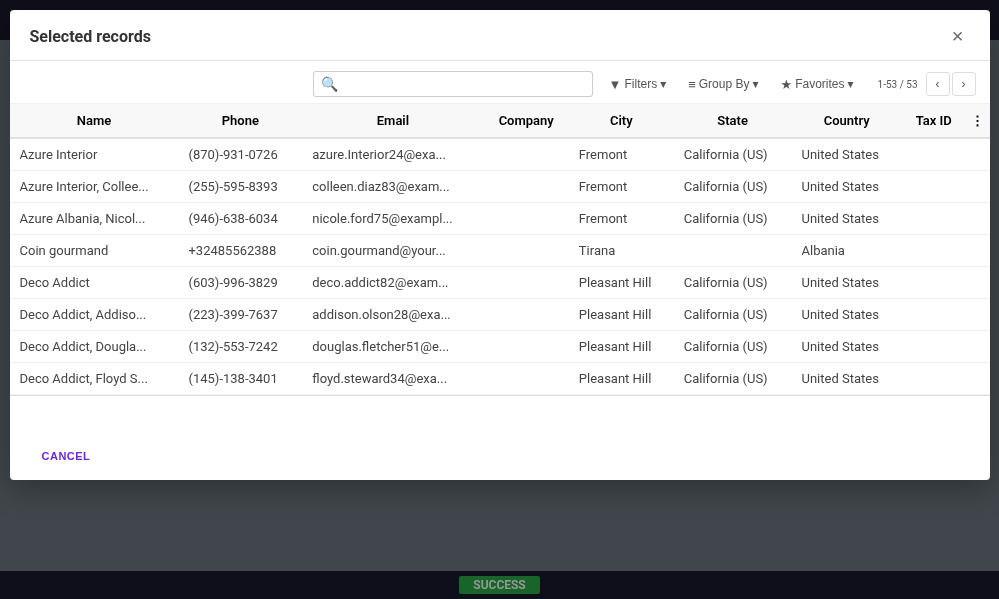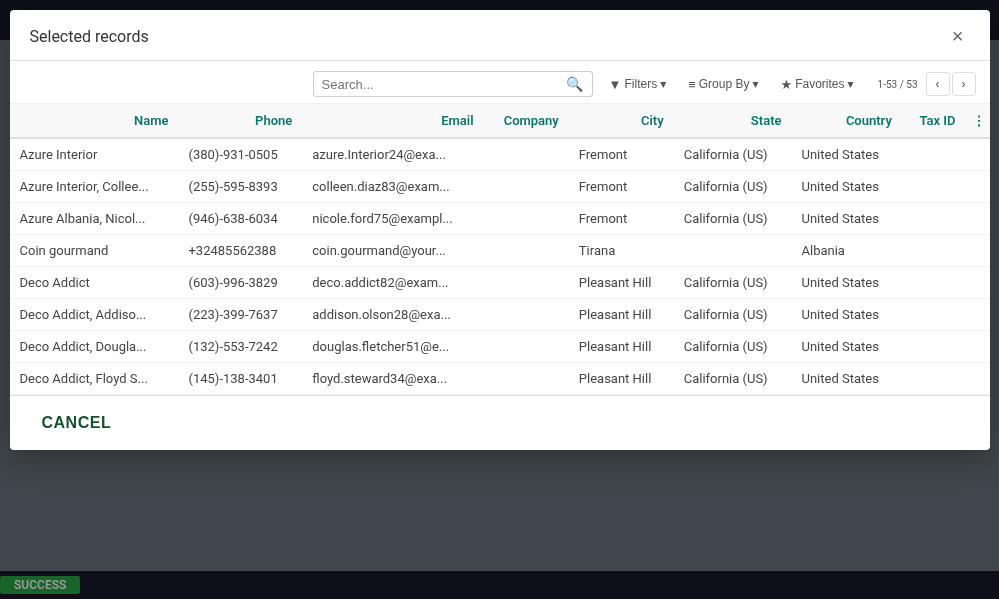--- a/index.html
+++ b/index.html
@@ -31,20 +31,21 @@
     }
 
     
     .status-bar {
       position: absolute;
       bottom: 0; left: 0; right: 0;
       height: 28px;
       background: #1a1a2e;
       display: flex;
       align-items: center;
+      justify-content: center;
       z-index: 0;
     }
     .status-success {
       background: #28a745;
       color: #fff;
       padding: 2px 14px;
       font-size: 12px;
       border-radius: 2px;
       font-weight: 600;
     }
@@ -77,21 +78,21 @@
     .modal-header {
       display: flex;
       align-items: center;
       justify-content: space-between;
       padding: 14px 20px 12px;
       border-bottom: 1px solid #e0e0e0;
       flex-shrink: 0;
     }
     .modal-title {
       font-size: 16px;
-      font-weight: 400;
+      font-weight: 700;
       color: #333;
     }
     .modal-close {
       background: none;
       border: none;
       font-size: 20px;
       color: #666;
       cursor: pointer;
       line-height: 1;
       padding: 2px 6px;
@@ -192,23 +193,23 @@
     table {
       width: 100%;
       border-collapse: collapse;
       font-size: 13px;
     }
 
     thead th {
       background: #f8f8f8;
       border-bottom: 2px solid #e0e0e0;
       padding: 9px 10px;
-      text-align: right;
+      text-align: center;
       font-weight: 600;
-      color: #0f766e;
+      color: #000000;
       position: sticky;
       top: 0;
       white-space: nowrap;
     }
 
     thead th.col-options {
       width: 24px;
       padding: 9px 4px;
     }
 
@@ -234,28 +235,29 @@
     .modal-footer {
       padding: 12px 20px;
       border-top: 1px solid #e0e0e0;
       display: flex;
       align-items: center;
       flex-shrink: 0;
     }
     .cancel-btn {
       background: none;
       border: none;
-      font-size: 16px;
+      font-size: 11px;
       font-weight: 600;
-      color: #14532d;
+      color: #6d28d9;
       cursor: pointer;
       letter-spacing: 0.5px;
       text-transform: uppercase;
       padding: 6px 12px;
       border-radius: 3px;
+      margin-top: 36px;
     }
   </style>
 </head>
 <body>
 
 <div class="app-bg">
   <span class="app-bg-title">Marketing Automation</span>
 </div>
 
 <div class="status-bar">
@@ -265,21 +267,20 @@
 <div class="modal-overlay">
   <div class="modal">
 
     <div class="modal-header">
       <span class="modal-title">Selected records</span>
       <button class="modal-close">×</button>
     </div>
 
     <div class="modal-toolbar">
       <div class="search-box">
-        <input class="search-input" type="text" placeholder="Search..." style="">
         <button class="search-icon-btn">🔍</button>
       </div>
       <div class="filter-group">
         <button class="toolbar-btn">
           <span class="icon">▼</span>
           <span>Filters</span>
           <span>▾</span>
         </button>
         <button class="toolbar-btn">
           <span class="icon">≡</span>
@@ -311,21 +312,21 @@
               <th>City</th>
               <th>State</th>
               <th>Country</th>
               <th>Tax ID</th>
               <th class="col-options">⋮</th>
             </tr>
           </thead>
           <tbody id="table-body">
           <tr>
                 <td>Azure Interior</td>
-                <td>(380)-931-0505</td>
+                <td>(870)-931-0726</td>
                 <td>azure.Interior24@exa...</td>
                 <td></td>
                 <td>Fremont</td>
                 <td>California (US)</td>
                 <td>United States</td>
                 <td></td>
                 <td></td>
               </tr>
               <tr>
                 <td>Azure Interior, Collee...</td>

